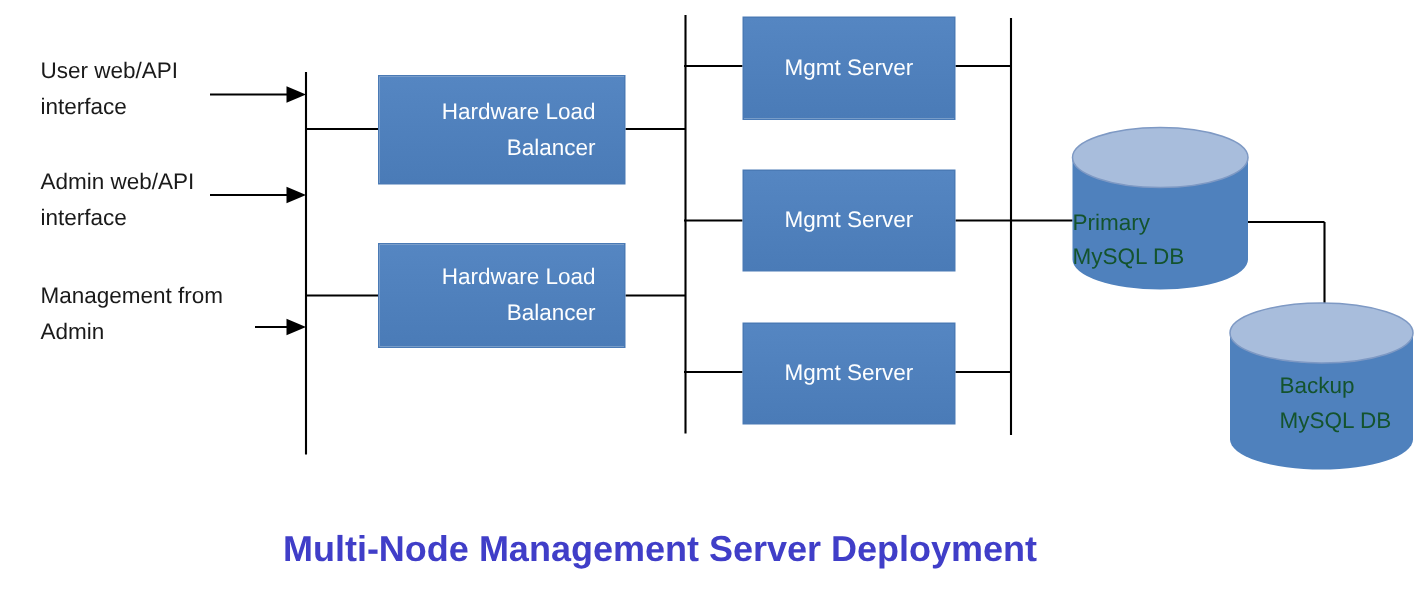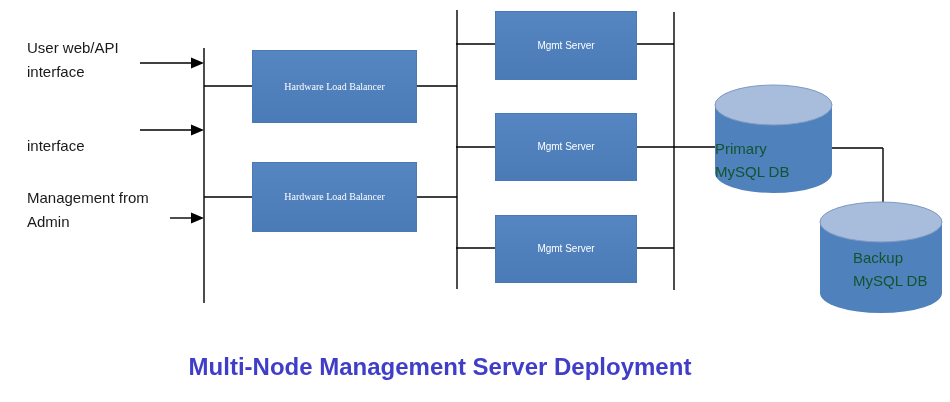--- a/index.html
+++ b/index.html
@@ -32,29 +32,28 @@
     white-space: nowrap;
   }
   .node-box {
     position: absolute;
     background: linear-gradient(#5586c2, #4a7bb7);
     border: 1px solid #4a7ab5;
     box-sizing: border-box;
     display: flex;
     align-items: center;
     justify-content: center;
-    text-align: center;
+    text-align: right;
     color: #fdfeff;
-    font-size: 10px;
+    font-size: 15px;
     line-height: 24px;
   }
   .node-box .box-label {
     display: block;
     width: 125px;
-    font-family: Liberation Serif, serif;
   }
   .db-label {
     position: absolute;
     text-align: left;
     color: #14532d;
     font-size: 15px;
     line-height: 23px;
   }
   .db-label span { display: block; }
   .diagram-title {
@@ -107,21 +106,21 @@
 
     <path d="M820,222 L820,293 A61,20 0 0 0 942,293 L942,222 Z" fill="#4F81BD"></path>
     <ellipse cx="881" cy="222" rx="61" ry="20" fill="#A8BDDC" stroke="#7E99C4" stroke-width="1"></ellipse>
   </svg>
 
   <div class="input-label" style="top:36px;">
     <span>User web/API</span><br>
     <span>interface</span>
   </div>
   <div class="input-label" style="top:110px;">
-    <br>
+    <span>Admin web/API</span><br>
     <span>interface</span>
   </div>
   <div class="input-label" style="top:186px;">
     <span>Management from</span><br>
     <span>Admin</span>
   </div>
 
   <div class="node-box" style="left:252px; top:50px; width:165px; height:73px;">
     <span class="box-label">Hardware Load Balancer</span>
   </div>

